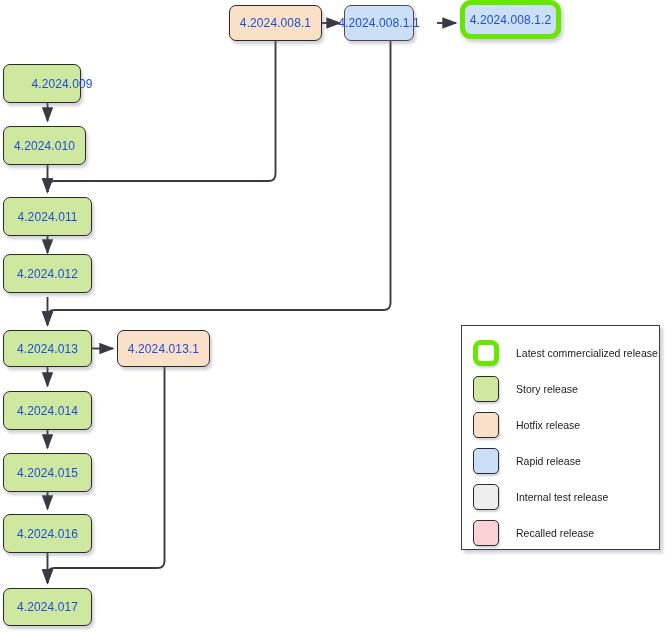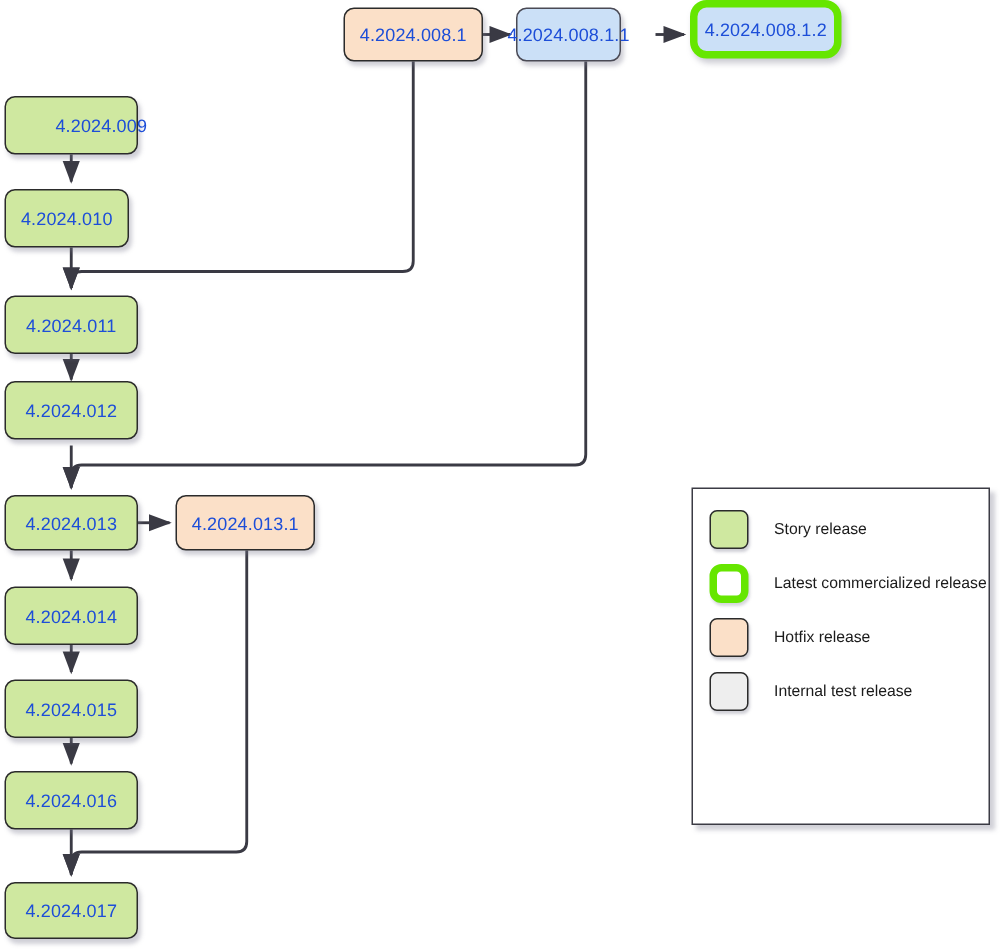--- a/index.html
+++ b/index.html
@@ -139,21 +139,21 @@
   <div id="nodes">
       <div class="node hotfix" style="left: 229px; top: 5px; width: 93px; height: 36px;">
         <span>4.2024.008.1</span>
       </div>
       <div class="node rapid" style="left: 344px; top: 5px; width: 70px; height: 36px;">
         <span>4.2024.008.1.1</span>
       </div>
       <div class="node latest" style="left: 460px; top: 0; width: 101px; height: 39px;">
         <span>4.2024.008.1.2</span>
       </div>
-      <div class="node story" style="left: 3px; top: 64px; width: 89px; height: 39px; padding-left: 40px;">
+      <div class="node story" style="left: 3px; top: 64px; width: 78px; height: 39px; padding-left: 40px;">
         <span>4.2024.009</span>
       </div>
       <div class="node story" style="left: 3px; top: 126px; width: 83px; height: 39px;">
         <span>4.2024.010</span>
       </div>
       <div class="node story" style="left: 3px; top: 197px; width: 89px; height: 39px;">
         <span>4.2024.011</span>
       </div>
       <div class="node story" style="left: 3px; top: 254px; width: 89px; height: 39px;">
         <span>4.2024.012</span>
@@ -173,30 +173,38 @@
       <div class="node story" style="left: 3px; top: 514px; width: 89px; height: 39px;">
         <span>4.2024.016</span>
       </div>
       <div class="node story" style="left: 3px; top: 588px; width: 89px; height: 38px;">
         <span>4.2024.017</span>
       </div>
     </div>
 
   <div id="legend">
       <div class="legend-row">
+        <span class="swatch latest"></span>
+        <span class="legend-label">Latest commercialized release</span>
+      </div>
+      <div class="legend-row">
         <span class="swatch" style="background: rgb(207, 232, 160);"></span>
         <span class="legend-label">Story release</span>
       </div>
       <div class="legend-row">
-        <span class="swatch latest"></span>
-        <span class="legend-label">Latest commercialized release</span>
-      </div>
-      <div class="legend-row">
         <span class="swatch" style="background: rgb(251, 224, 200);"></span>
         <span class="legend-label">Hotfix release</span>
       </div>
       <div class="legend-row">
+        <span class="swatch" style="background: rgb(203, 224, 247);"></span>
+        <span class="legend-label">Rapid release</span>
+      </div>
+      <div class="legend-row">
         <span class="swatch" style="background: rgb(238, 238, 238);"></span>
         <span class="legend-label">Internal test release</span>
       </div>
+      <div class="legend-row">
+        <span class="swatch" style="background: rgb(250, 210, 214);"></span>
+        <span class="legend-label">Recalled release</span>
+      </div>
     </div>
 
 </div>
 
 </body></html>

